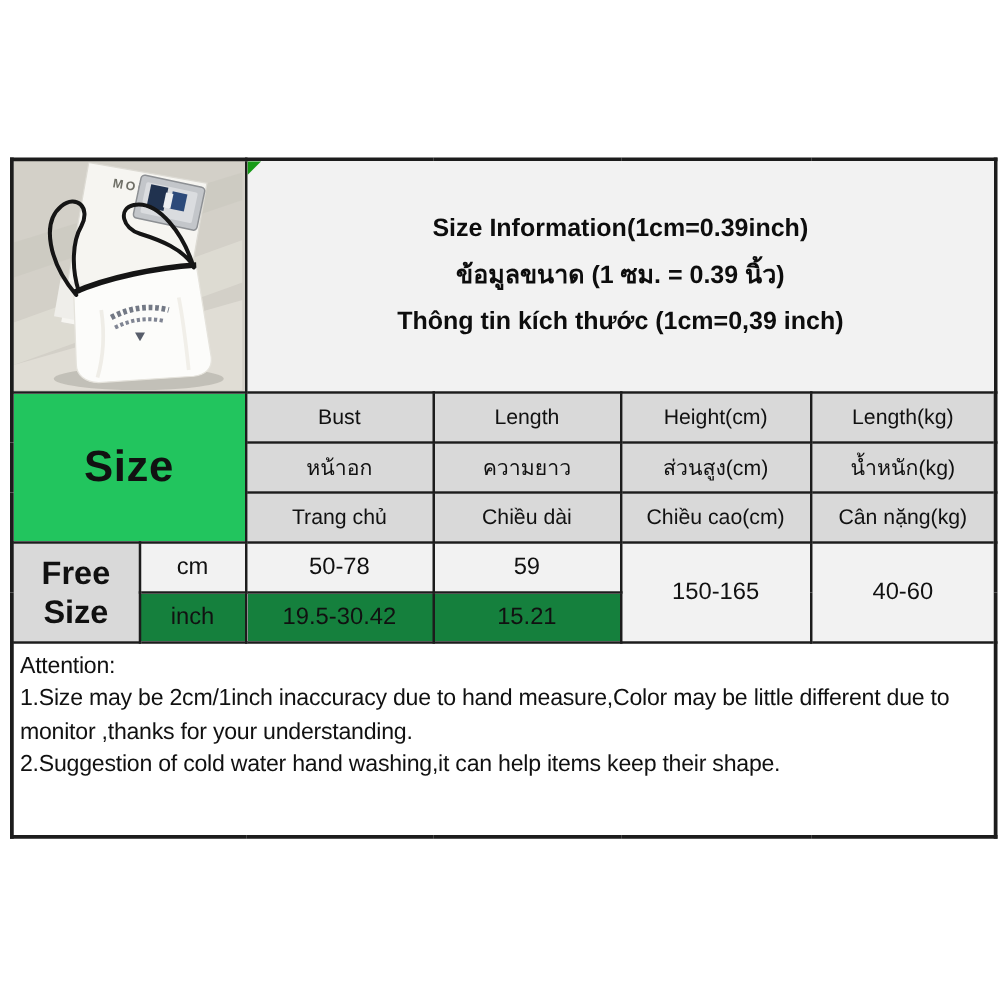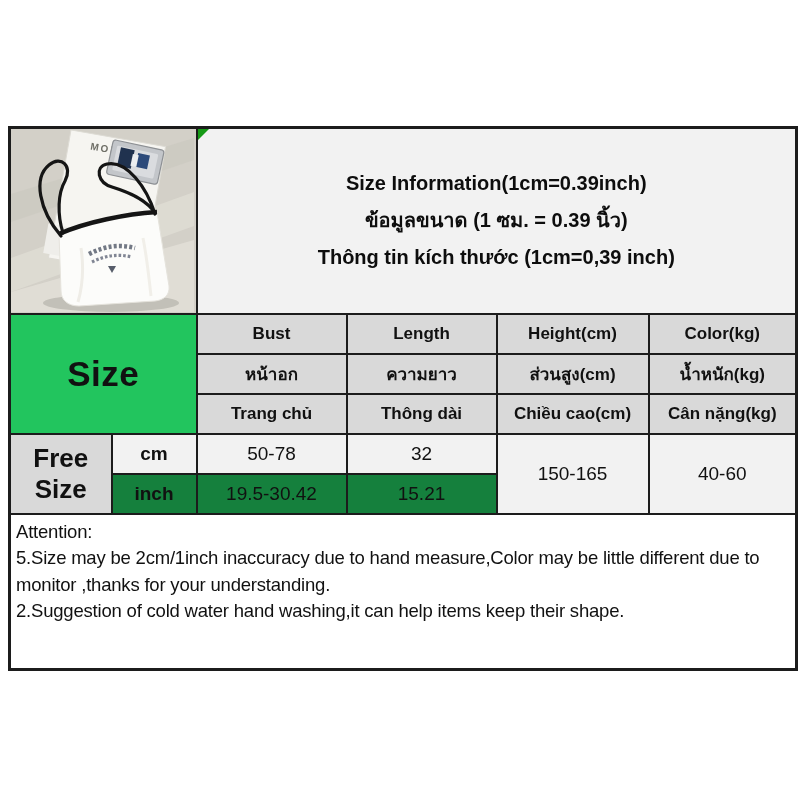--- a/index.html
+++ b/index.html
@@ -23,24 +23,24 @@
 
   td.photo-cell{background:#d3d0c8;padding:0;}
   td.title-cell{background:#f2f2f2;position:relative;}
   .title-lines{display:flex;flex-direction:column;justify-content:center;height:100%;}
   .title-lines div{font-weight:700;font-size:20px;line-height:37px;color:#0d0d0d;}
   .corner-flag{
     position:absolute;top:0;left:0;width:0;height:0;
     border-top:11px solid #169a16;border-right:11px solid transparent;
   }
 
-  td.hdr{background:#d9d9d9;font-weight:700;font-size:17px;margin-top:20px;}
+  td.hdr{background:#d9d9d9;font-weight:400;font-size:17px;margin-top:20px;}
   td.size-cell{background:#22c55e;font-weight:700;font-size:35px;letter-spacing:.5px;}
   td.freesize-cell{background:#d9d9d9;font-weight:700;font-size:26px;}
-  td.unit{font-weight:700;font-size:19px;}
+  td.unit{font-weight:400;font-size:19px;}
   td.val{font-size:19px;font-weight:400;}
   td.bg-cm{background:#f2f2f2;}
   td.bg-inch{background:#15803d;}
 
   td.attention-cell{
     background:#ffffff;text-align:left;vertical-align:top;
     padding:4px 5px 0 5px;
   }
   .attention-cell p{margin:0;font-size:18.5px;line-height:26.5px;font-weight:400;letter-spacing:-0.2px;}
 
@@ -104,53 +104,53 @@
         <div>Thông tin kích thước (1cm=0,39 inch)</div>
       </div>
     </td>
   </tr>
 
   <tr class="r-head">
     <td class="size-cell" colspan="2" rowspan="3">Size</td>
     <td class="hdr">Bust</td>
     <td class="hdr">Length</td>
     <td class="hdr">Height(cm)</td>
-    <td class="hdr">Color(kg)</td>
+    <td class="hdr">Length(kg)</td>
   </tr>
 
   <tr class="r-head">
     <td class="hdr">หน้าอก</td>
     <td class="hdr">ความยาว</td>
     <td class="hdr">ส่วนสูง(cm)</td>
     <td class="hdr">น้ำหนัก(kg)</td>
   </tr>
 
   <tr class="r-head">
     <td class="hdr">Trang chủ</td>
-    <td class="hdr">Thông dài</td>
+    <td class="hdr">Chiều dài</td>
     <td class="hdr">Chiều cao(cm)</td>
     <td class="hdr">Cân nặng(kg)</td>
   </tr>
 
   <tr class="r-data">
     <td class="freesize-cell" rowspan="2">Free Size</td>
     <td class="unit bg-cm">cm</td>
     <td class="val bg-cm">50-78</td>
-    <td class="val bg-cm">32</td>
+    <td class="val bg-cm">59</td>
     <td class="val bg-cm" rowspan="2">150-165</td>
     <td class="val bg-cm" rowspan="2">40-60</td>
   </tr>
 
   <tr class="r-data">
     <td class="unit bg-inch">inch</td>
     <td class="val bg-inch">19.5-30.42</td>
     <td class="val bg-inch">15.21</td>
   </tr>
 
   <tr class="r-att">
     <td class="attention-cell" colspan="6">
       <p>Attention:</p>
-      <p>5.Size may be 2cm/1inch inaccuracy due to hand measure,Color may be little different due to monitor ,thanks for your understanding.</p>
+      <p>1.Size may be 2cm/1inch inaccuracy due to hand measure,Color may be little different due to monitor ,thanks for your understanding.</p>
       <p>2.Suggestion of cold water hand washing,it can help items keep their shape.</p>
     </td>
   </tr>
 </tbody>
   </table>
 
 </body></html>

